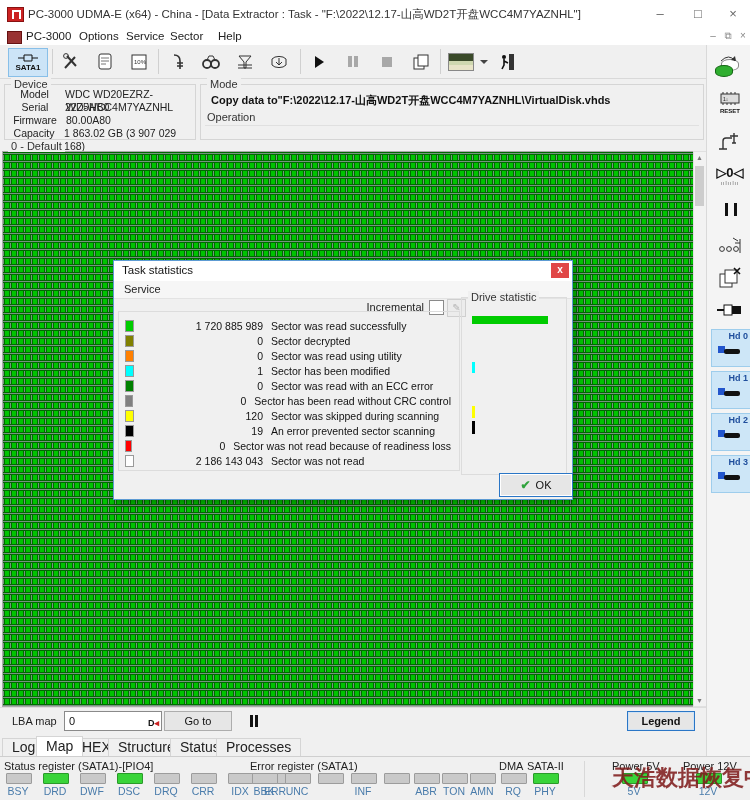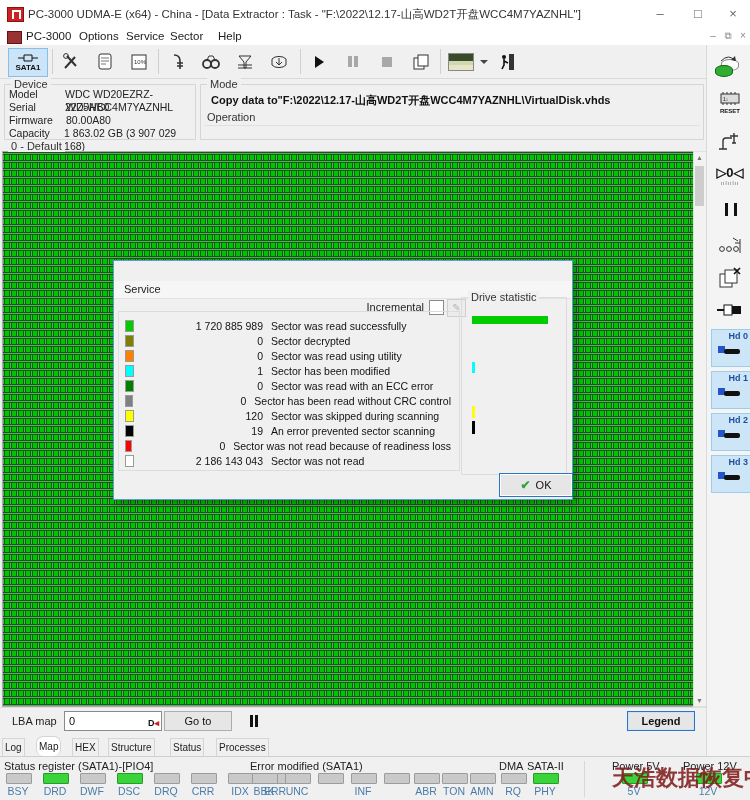--- a/index.html
+++ b/index.html
@@ -23,21 +23,21 @@
   .tsep{top:49px;width:1px;height:25px;background:#d0d0d0;}
   .playtri{width:0;height:0;border-left:9px solid #111;border-top:6px solid transparent;border-bottom:6px solid transparent;}
   .pbar{display:inline-block;width:4px;height:11px;background:#a8a8a8;margin:0 1px;}
   .stopsq{display:inline-block;width:10px;height:10px;background:#a8a8a8;}
   .photo{width:24px;height:16px;border:1px solid #888;background:linear-gradient(#3a4a2a 0 45%,#cfd8b0 45% 70%,#e8e4c8 70%);}
   .ddarrow{width:0;height:0;border-top:4px solid #444;border-left:4px solid transparent;border-right:4px solid transparent;}
   
   .groupbox{border:1px solid #d5d5d5;background:#f0f0f0;}
   .gbl{position:absolute;top:-7px;left:6px;background:#f0f0f0;padding:0 3px;color:#333;}
   .devrow{display:flex;height:13px;line-height:13px;font-size:10.5px;}
-  .devlab{width:52px;text-align:left;margin-right:5px;color:#222;}
+  .devlab{width:52px;text-align:center;margin-right:5px;color:#222;}
   .modeline{font-weight:bold;font-size:11px;color:#111;white-space:nowrap;}
   
   .maplabel{left:8px;top:140px;color:#333;background:#f0f0f0;padding:0 3px;z-index:2;}
   .mapgrid{left:2px;top:151px;width:690px;height:554px;border:1px solid #aaa;
     background-color:#00c400;
     background-image:
       repeating-linear-gradient(0deg, #76947f 0 1px, #006a00 1px 2px, transparent 2px 7px, #006a00 7px 8px),
       repeating-linear-gradient(90deg, #76947f 0 1px, #006a00 1px 2px, transparent 2px 6px, #006a00 6px 7px);}
   .vscroll{left:693px;top:151px;width:12px;height:554px;background:#f2f2f2;border:1px solid #e0e0e0;}
   .vthumb{left:1px;top:14px;width:9px;height:40px;background:#cdcdcd;position:absolute;}
@@ -67,23 +67,23 @@
   .okcheck{color:#2fa33c;font-weight:bold;font-size:12px;}
   
   .lbabar{left:0;top:707px;width:706px;height:29px;background:#f0f0f0;border-top:1px solid #ddd;}
   .lbainput{left:64px;top:3px;width:92px;height:18px;background:#fff;border:1px solid #8a8a8a;position:absolute;
             font-size:11px;line-height:18px;padding-left:4px;color:#111;}
   .dicon{position:absolute;right:2px;top:2px;font-size:9px;font-weight:bold;color:#111;}
   .dicon b{color:#c22;}
   .btn{background:#e6e6e6;border:1px solid #adadad;text-align:center;color:#111;}
   .legendbtn{border:1px solid #2a76c6;box-shadow:inset 0 0 0 1px #cfe2f5;font-weight:bold;}
   .tabbar{left:0;top:736px;width:706px;height:20px;background:#f0f0f0;border-bottom:1px solid #d5d5d5;}
-  .tab{position:absolute;top:2px;height:17px;line-height:17px;padding:0 2px;color:#222;border:1px solid #d5d5d5;
-       border-bottom:none;background:#f0f0f0;font-size:10px;}
-  .tab.active{background:#fff;top:0;height:19px;line-height:19px;z-index:2;border-radius:7px;}
+  .tab{position:absolute;top:2px;height:17px;line-height:17px;padding:0 9px;color:#222;border:1px solid #d5d5d5;
+       border-bottom:none;background:#f0f0f0;font-size:14px;}
+  .tab.active{background:#fff;top:0;height:19px;line-height:19px;z-index:2;}
   
   .statusbar{left:0;top:756px;width:750px;height:44px;background:#f0f0f0;border-top:1px solid #cfcfcf;}
   .sgtitle{position:absolute;top:3px;color:#222;font-size:11px;white-space:nowrap;}
   .led{position:absolute;top:16px;width:24px;height:9px;background:#c9c9c9;border:1px solid #9c9c9c;border-radius:1px;}
   .led[data-state="on"]{background:#39d439;border-color:#2a9a2a;}
   .ledlab{position:absolute;top:28px;width:30px;text-align:center;color:#4a7cab;font-size:10.5px;}
   .ssep{position:absolute;top:4px;width:1px;height:36px;background:#d8d8d8;}
   .watermark{left:612px;top:763px;width:138px;font-size:22px;font-weight:bold;color:rgba(128,28,28,.88);
              z-index:9;pointer-events:none;letter-spacing:0px;white-space:nowrap;}
   
@@ -232,20 +232,24 @@
 
 <div class="abs maplabel">0 - Default</div>
 <div class="abs mapgrid"></div>
 <div class="abs vscroll">
   <span class="varr" style="top:2px">▲</span>
   <div class="vthumb"></div>
   <span class="varr" style="bottom:2px">▼</span>
 </div>
 
 <div class="abs dialog">
+  <div class="abs dlgtitle">
+    <span class="abs dlgtitletext">Task statistics</span>
+    <span class="abs dlgclose">x</span>
+  </div>
   <div class="abs dlgmenu">
     <span class="abs dlgmenuitem">Service</span>
   </div>
   <span class="abs incr">Incremental</span>
   <span class="abs chk"></span>
   <span class="abs brushbtn">✎</span>
 
   <div class="abs statbox">
     <div class="srow" style="top:6px">
         <span class="sw" style="background-color: rgb(0, 204, 0);"></span>
@@ -348,21 +352,21 @@
   <span class="led" style="left:265px" data-state="off"></span>
   <span class="ledlab" style="left:3px">BSY</span>
   <span class="ledlab" style="left:40px">DRD</span>
   <span class="ledlab" style="left:77px">DWF</span>
   <span class="ledlab" style="left:114px">DSC</span>
   <span class="ledlab" style="left:151px">DRQ</span>
   <span class="ledlab" style="left:188px">CRR</span>
   <span class="ledlab" style="left:225px">IDX</span>
   <span class="ledlab" style="left:260px">ERR</span>
 
-  <span class="sgtitle" style="left:250px">Error modified (SATA1)</span>
+  <span class="sgtitle" style="left:250px">Error register (SATA1)</span>
   <span class="led" style="left:252px" data-state="off"></span>
   <span class="led" style="left:285px" data-state="off"></span>
   <span class="led" style="left:318px" data-state="off"></span>
   <span class="led" style="left:351px" data-state="off"></span>
   <span class="led" style="left:384px" data-state="off"></span>
   <span class="led" style="left:414px" data-state="off"></span>
   <span class="led" style="left:442px" data-state="off"></span>
   <span class="led" style="left:470px" data-state="off"></span>
   <span class="ledlab" style="left:249px">BBK</span>
   <span class="ledlab" style="left:282px">UNC</span>

